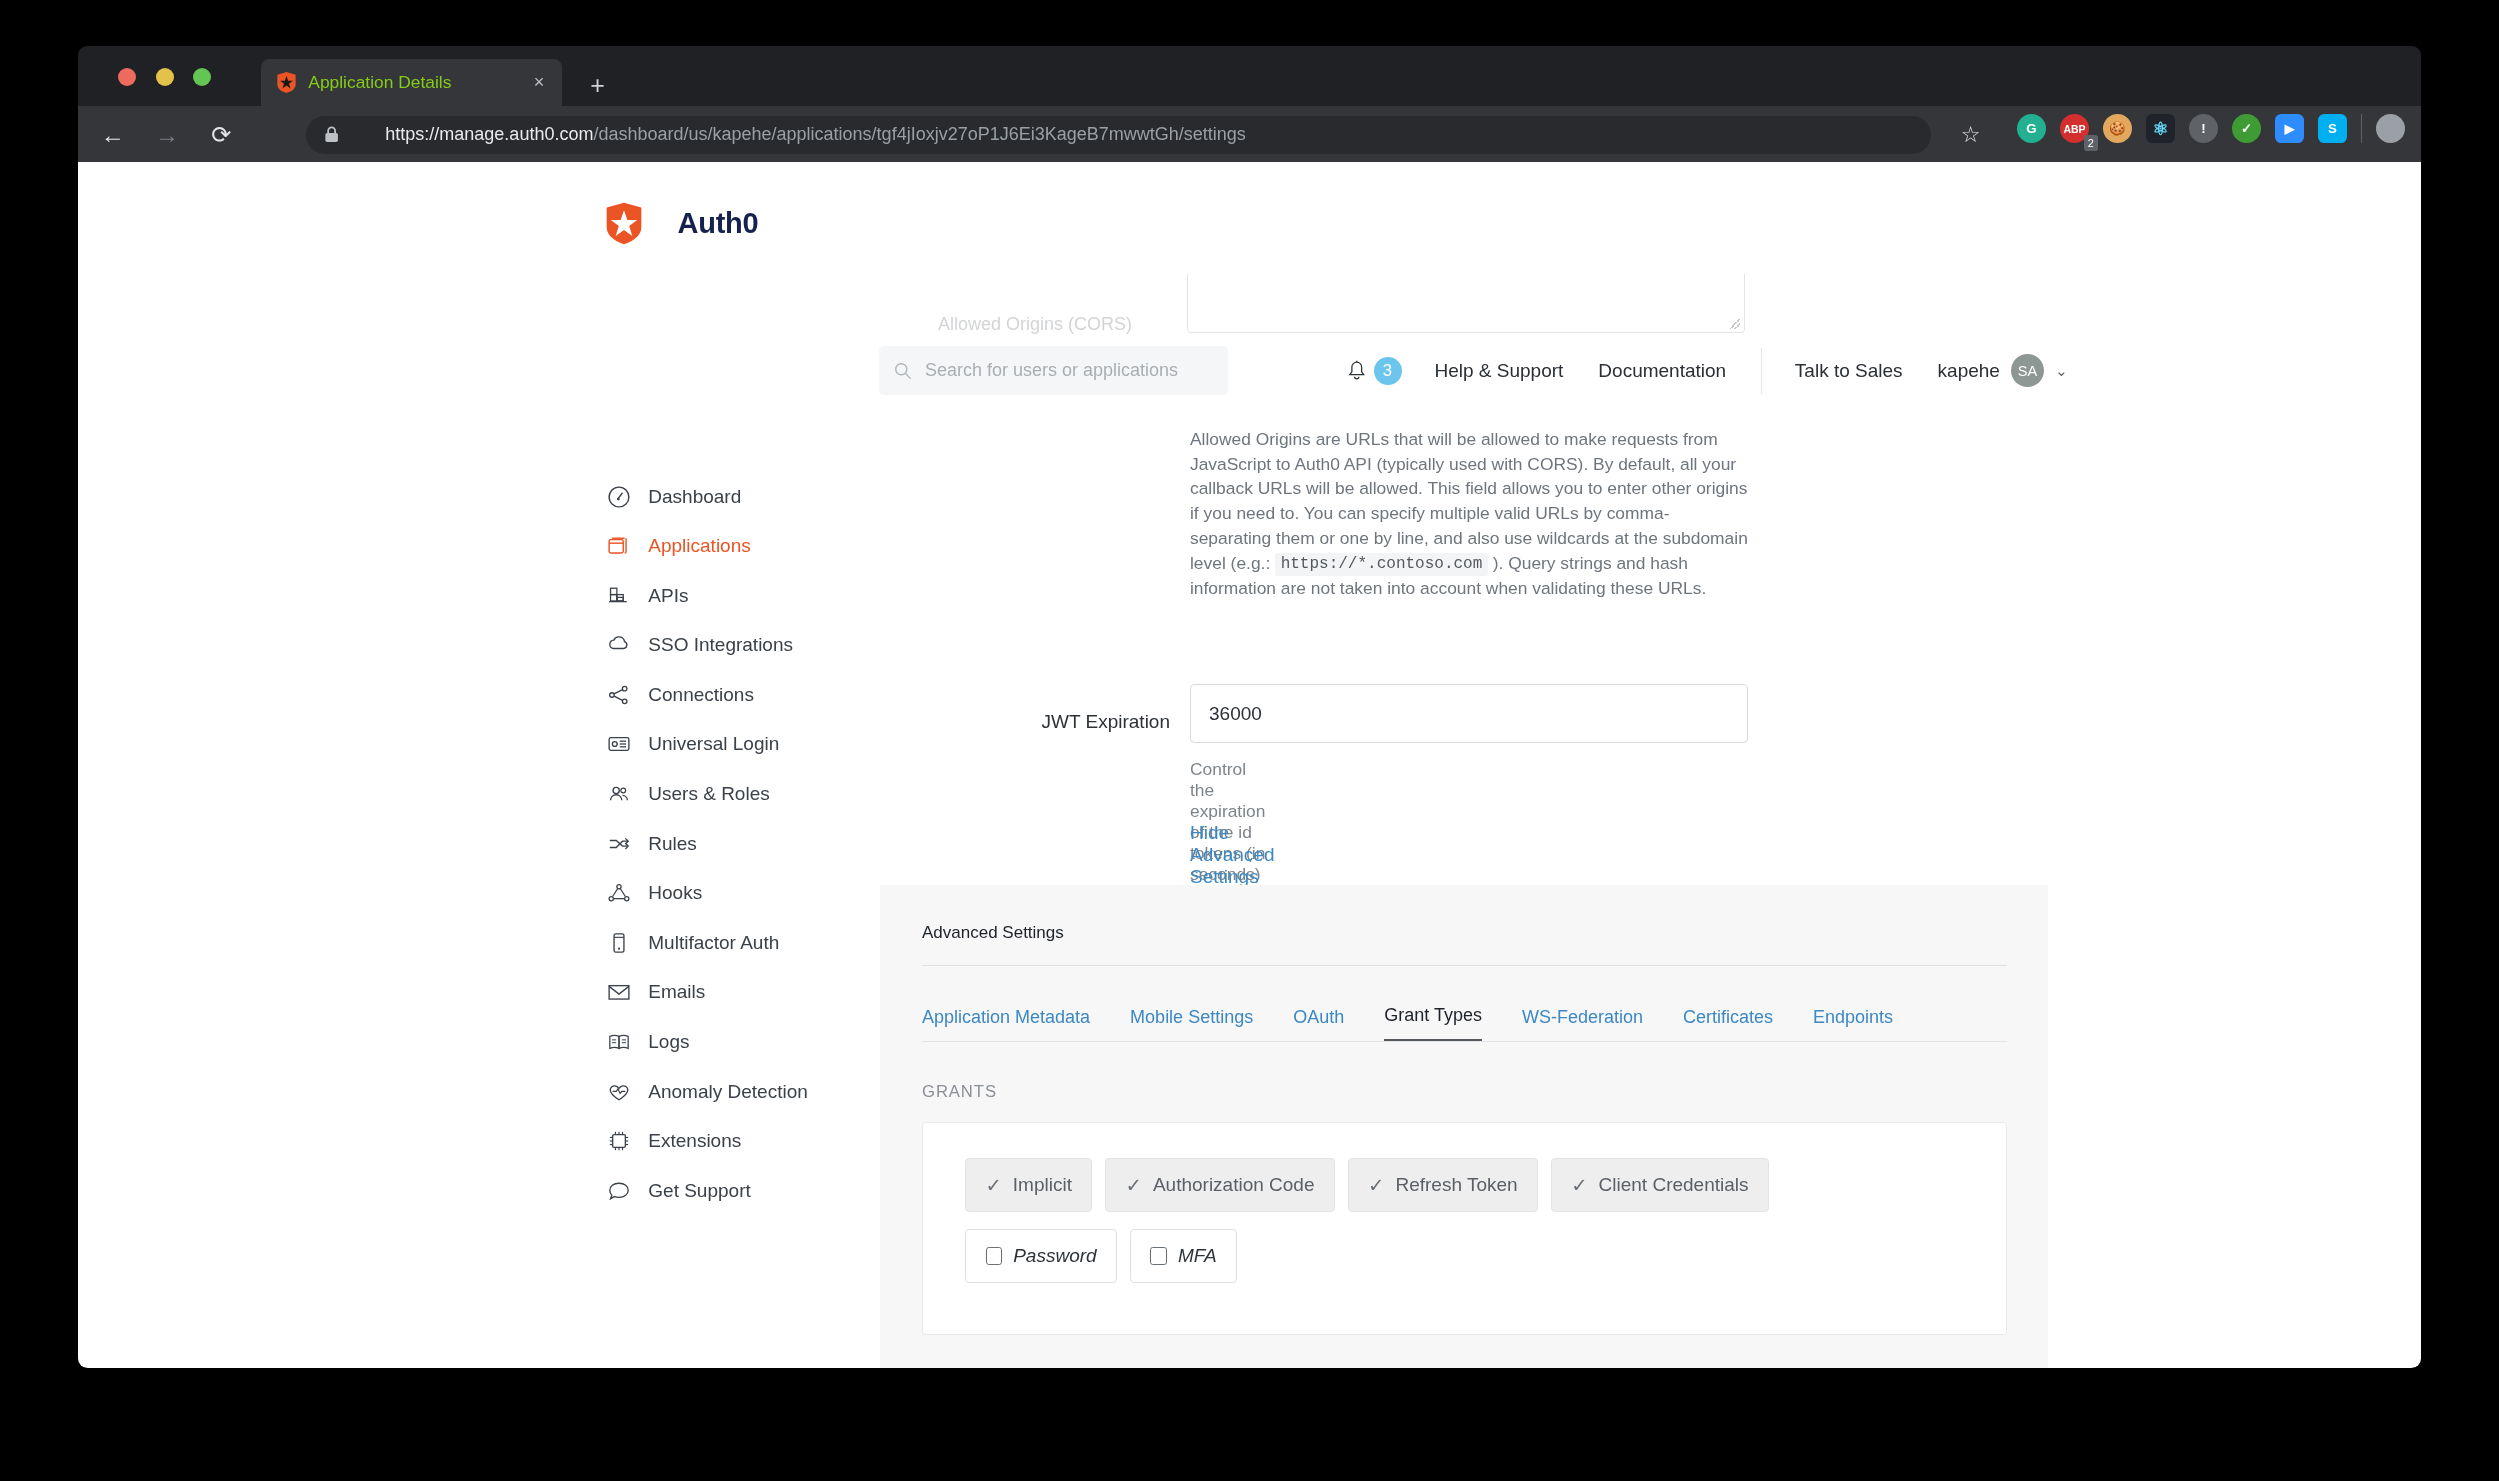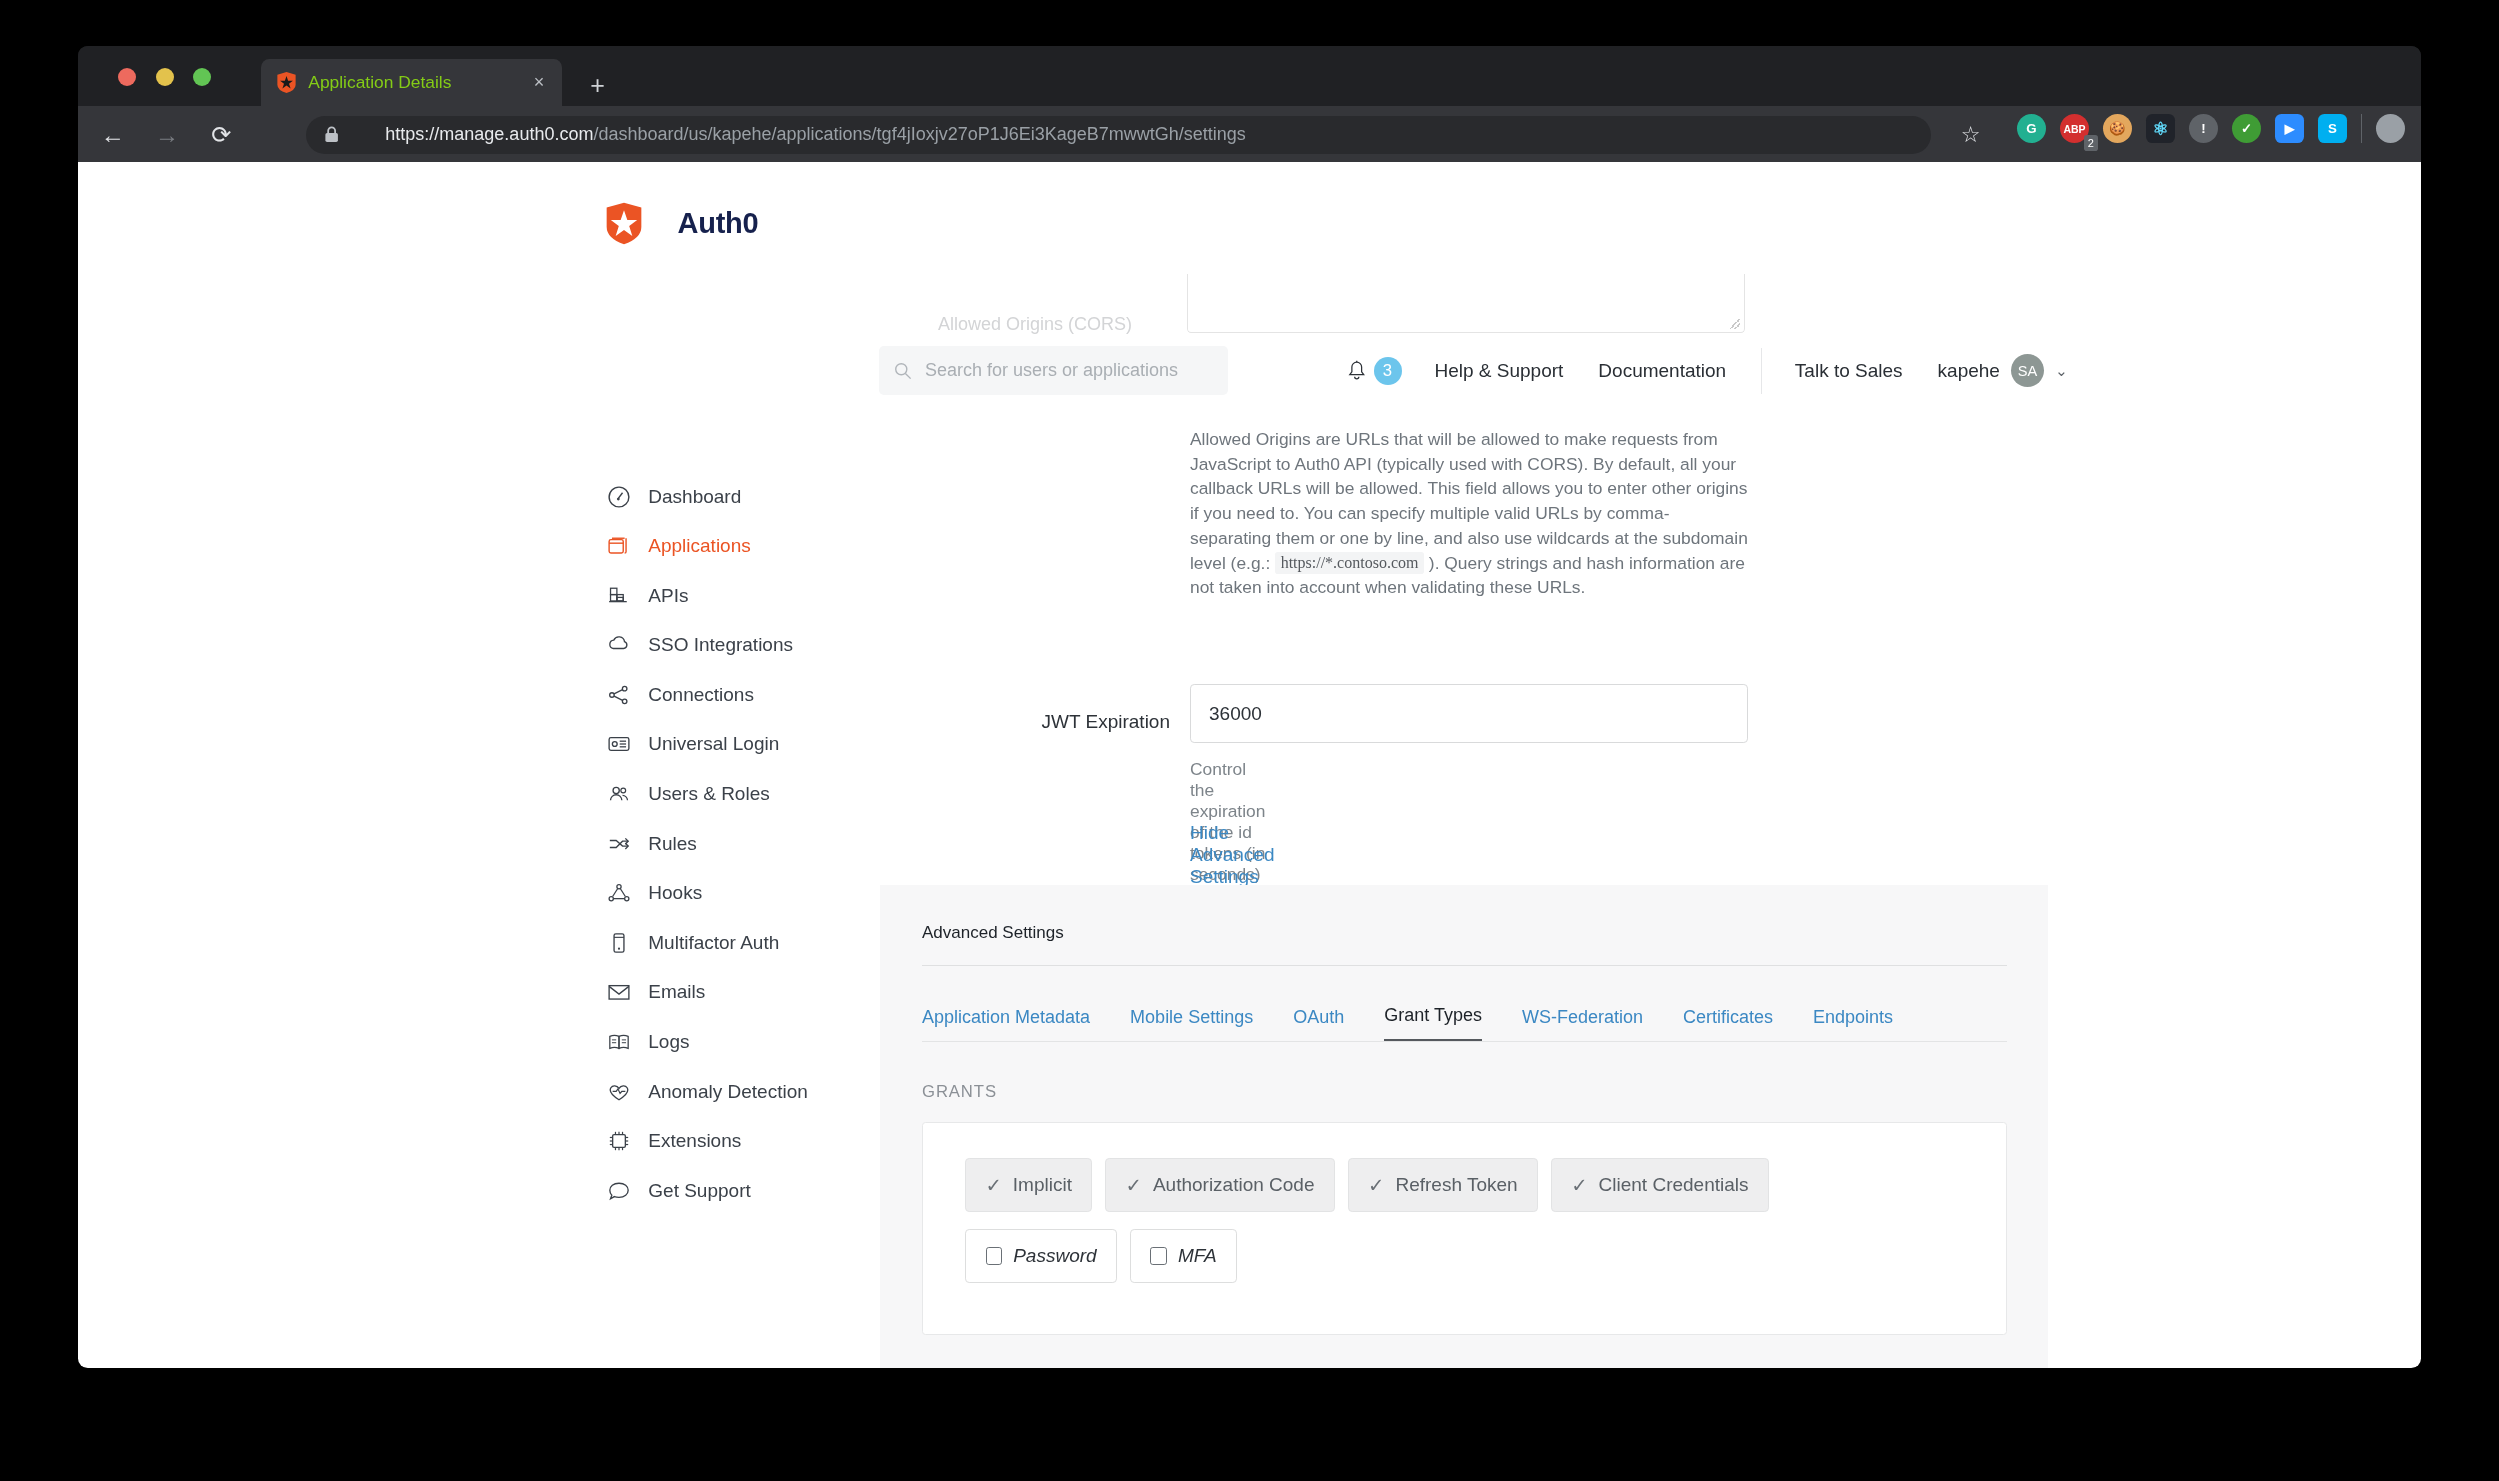--- a/index.html
+++ b/index.html
@@ -221,21 +221,21 @@
 
   
   #main { position: absolute; left: 0; top: 0; width: 100%; }
 
   #cors-desc {
     position: absolute; left: 1112px; top: 265px;
     width: 558px;
     font-size: 17.4px; line-height: 1.42; color: #6e757c;
   }
   #cors-desc code {
-    font-family: Liberation Serif, serif;
+    font-family: Liberation Mono, monospace;
     font-size: 16px;
     background: #f3f4f5;
     padding: 2.1px 5.6px; border-radius: 2.8px;
     color: #55595e;
   }
 
   #jwt-row { position: absolute; left: 0; top: 522px; }
   #jwt-label {
     position: absolute; left: 813px; top: 26.5px;
     width: 279px; text-align: right;

